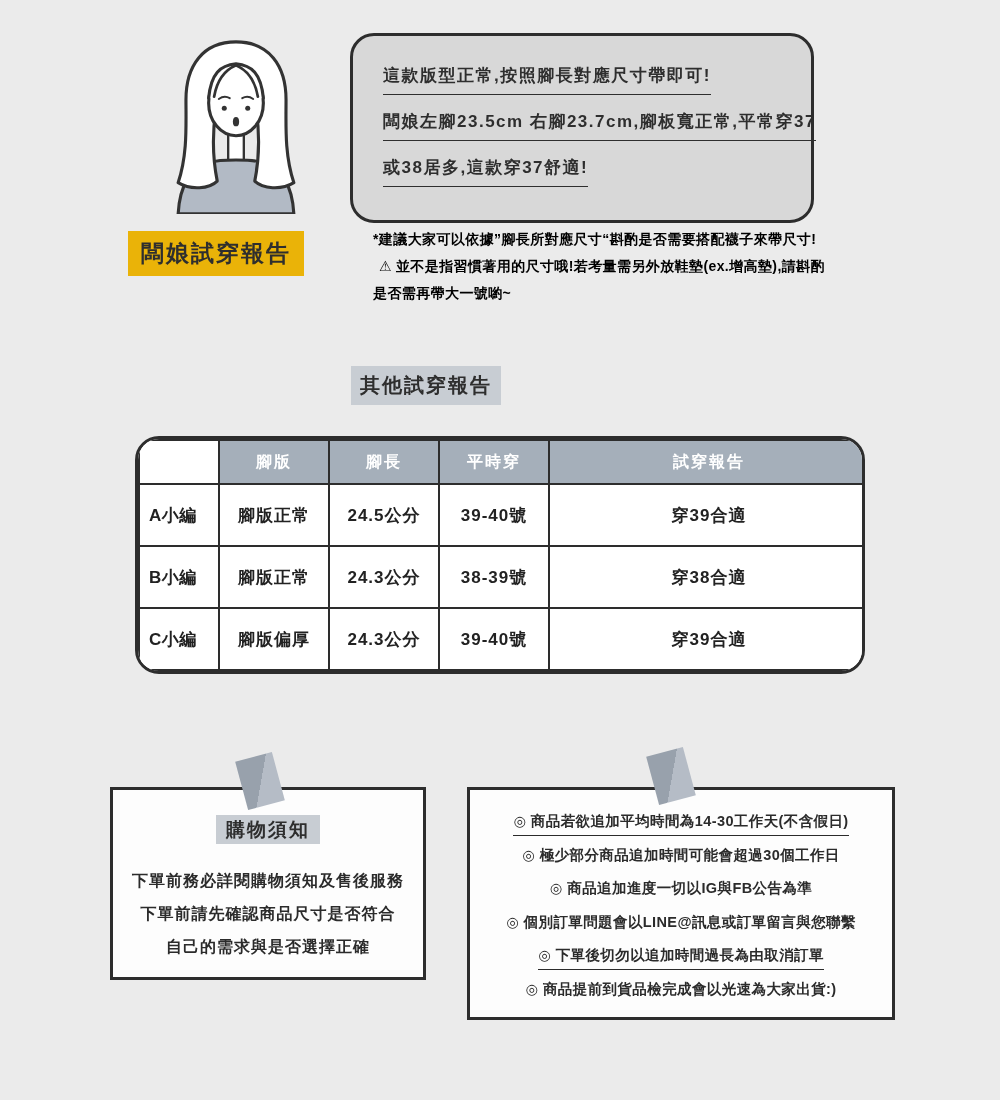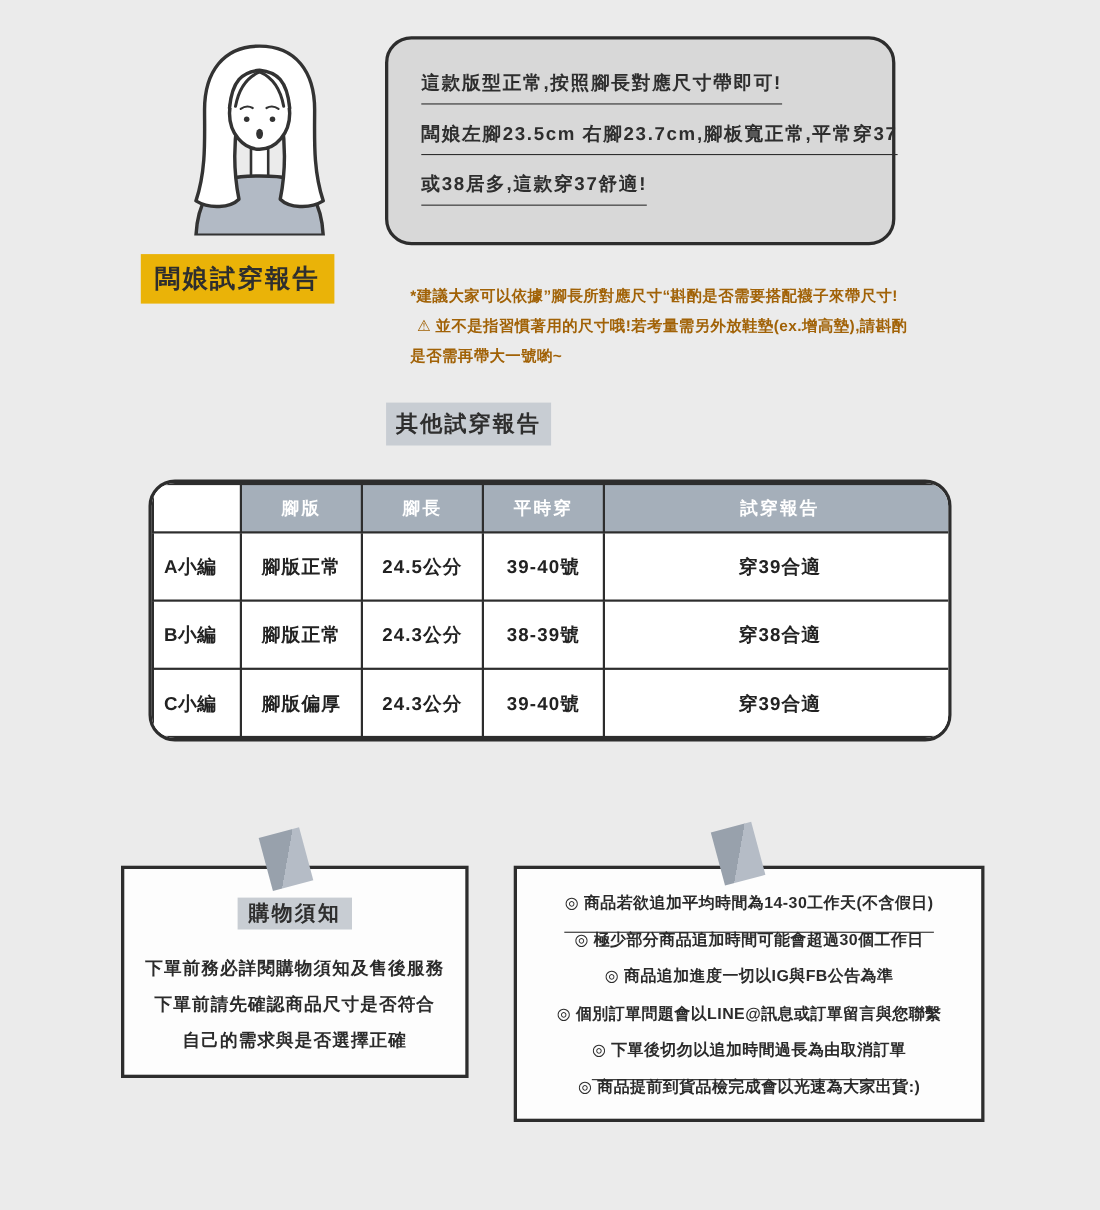--- a/index.html
+++ b/index.html
@@ -44,21 +44,21 @@
     white-space: nowrap;
     color: #2e2e2e;
   }
   .bubble-line .u {
     display: inline-block;
     border-bottom: 1.5px solid #2e2e2e;
     padding-bottom: 7px;
   }
 
   
-  .note { left: 373px; top: 229px; width: 520px; color: #a16207; margin-top: 30px; }
+  .note { left: 373px; top: 229px; width: 520px; color: #000000; }
   .note-line {
     font-size: 14px; font-weight: 600;
     letter-spacing: 0.4px;
     line-height: 20px;
     margin-bottom: 7px;
     white-space: nowrap;
   }
   .note-line-2 { margin-left: 6px; }
   .warn { font-size: 14px; margin-right: 4px; }
 
@@ -133,21 +133,21 @@
     padding-top: 15px;
   }
   .rule {
     font-size: 14.5px; font-weight: 700;
     letter-spacing: 0.4px;
     line-height: 33.5px;
     white-space: nowrap;
   }
   .rule.underlined span {
     border-bottom: 1.5px solid #2b2b2b;
-    padding-bottom: 18px;
+    padding-bottom: 6px;
     text-align: right;
   }
 
   
   .tape {
     position: absolute;
     width: 38px; height: 50px;
     background: linear-gradient(115deg, #98a1ac 52%, #b5bcc6 52%);
     transform: rotate(-15deg);
     z-index: 3;

